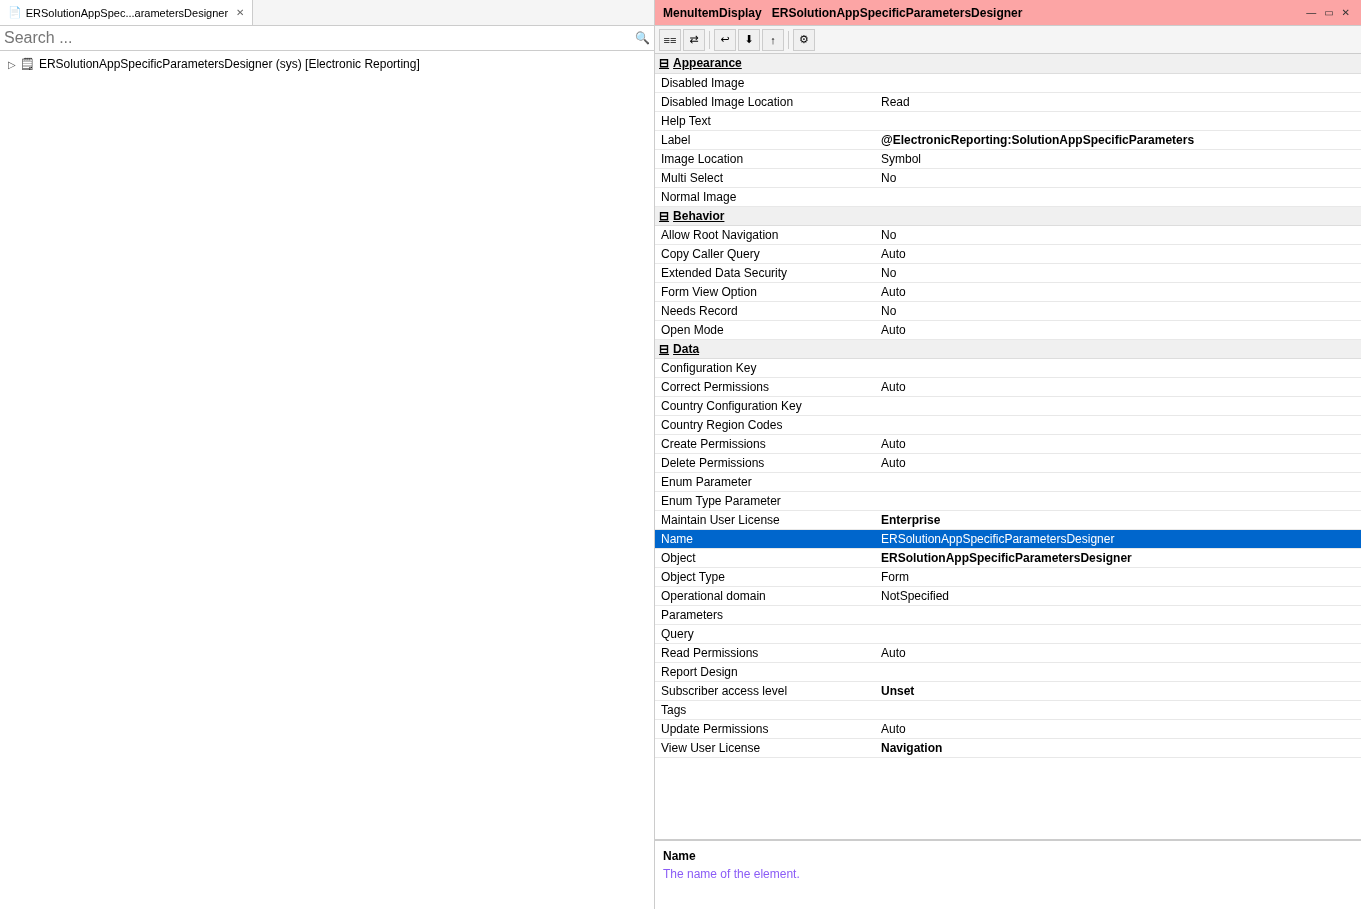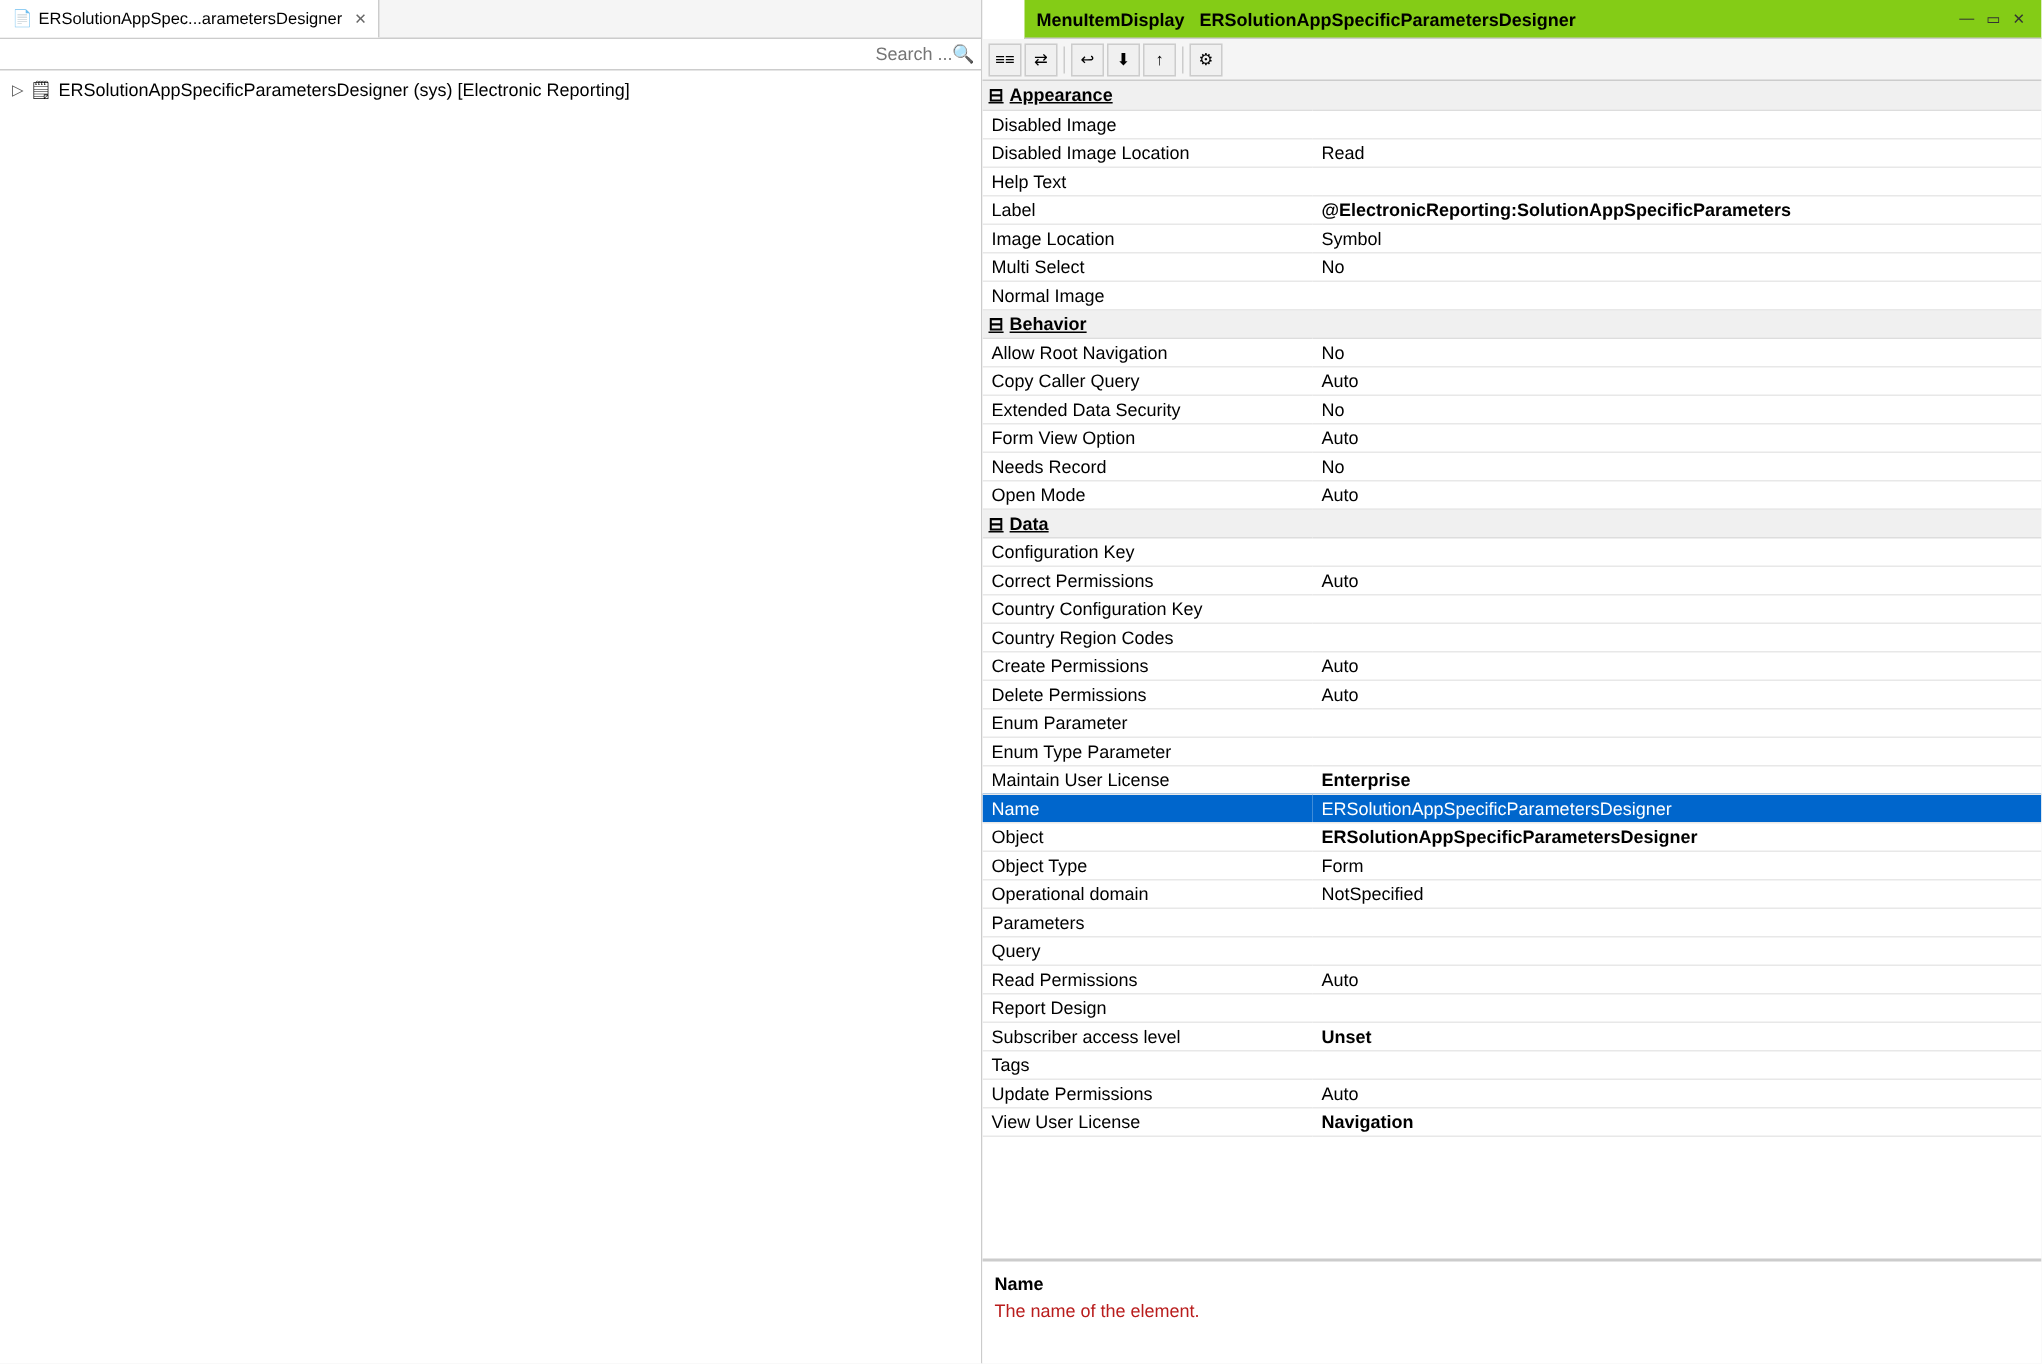--- a/index.html
+++ b/index.html
@@ -41,23 +41,22 @@
       display: flex;
       align-items: center;
       padding: 3px 4px;
       border-bottom: 1px solid #ccc;
       background: #fff;
     }
     .search-bar input {
       border: none;
       outline: none;
       flex: 1;
-      font-size: 12px;
+      font-size: 16px;
       color: #8b5cf6;
-      text-align: right;
     }
     .search-icon { color: #666; font-size: 12px; }
     .tree-area {
       flex: 1;
       padding: 4px 0;
       overflow: auto;
     }
     .tree-item {
       display: flex;
       align-items: center;
@@ -68,29 +67,28 @@
     .tree-icon { font-size: 10px; color: #555; }
 
     
     .right-panel {
       flex: 1;
       display: flex;
       flex-direction: column;
       background: #fff;
     }
     .props-header {
-      background: #84cc16;
+      background: #fca5a5;
       border-bottom: 1px solid #ccc;
       padding: 3px 8px;
       font-size: 12px;
       display: flex;
       align-items: center;
       justify-content: space-between;
       height: 26px;
-      margin-left: 28px;
     }
     .props-title { font-weight: normal; }
     .props-title span { font-weight: bold; }
 
     .toolbar-row {
       display: flex;
       align-items: center;
       padding: 2px 4px;
       background: #f5f5f5;
       border-bottom: 1px solid #ccc;
@@ -140,21 +138,21 @@
     .row-selected { background: #0066cc; color: #fff; }
     .row-selected td { color: #fff; }
 
     .props-footer {
       border-top: 2px solid #ccc;
       padding: 8px;
       background: #fff;
       min-height: 70px;
     }
     .footer-title { font-weight: bold; margin-bottom: 4px; }
-    .footer-desc { color: #b91c1c; }
+    .footer-desc { color: #8b5cf6; }
 
     .minimize-btns { display: flex; gap: 2px; }
     .win-btn { font-size: 10px; cursor: pointer; color: #333; padding: 0 3px; }
   </style>
 </head>
 <body>
 
 <div class="left-panel">
   <div class="tab-bar">
     <div class="tab">

